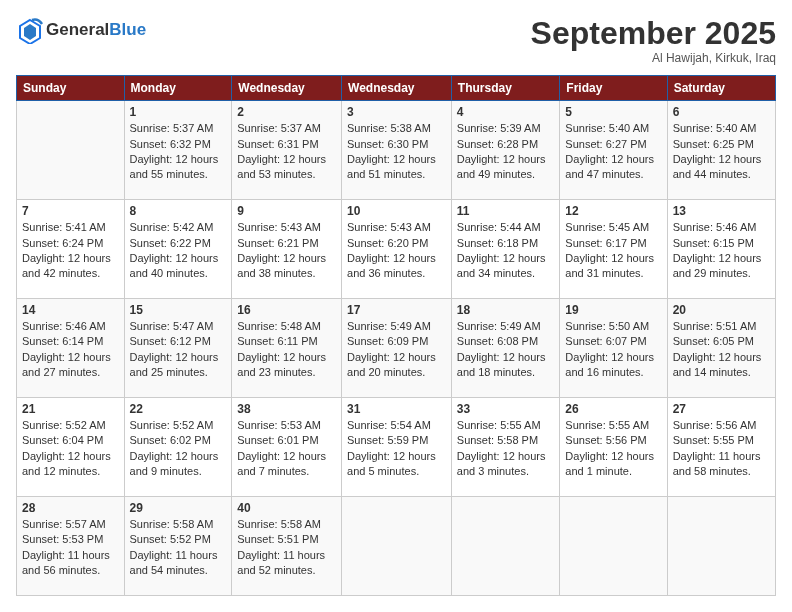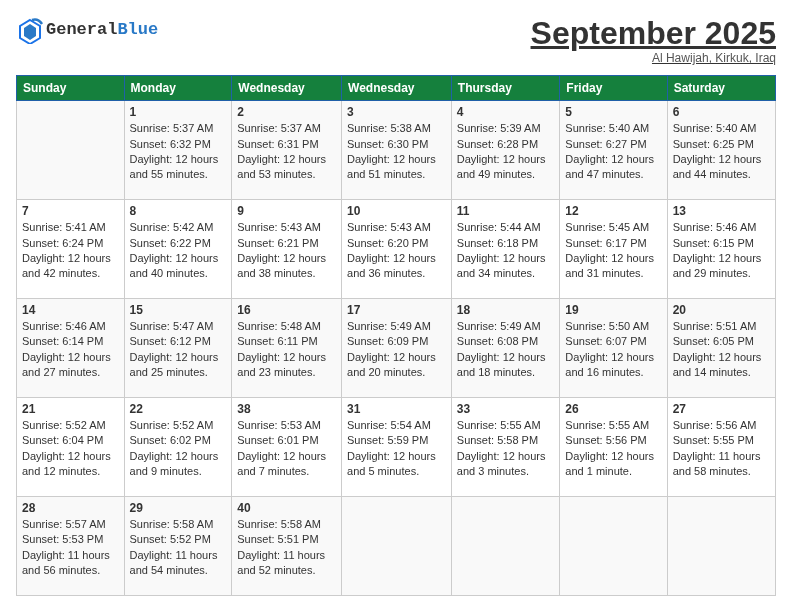--- a/index.html
+++ b/index.html
@@ -20,48 +20,46 @@
     }
     .header {
       display: flex;
       justify-content: space-between;
       align-items: flex-start;
       margin-bottom: 10px;
     }
     .logo {
       display: flex;
       align-items: center;
-      font-family: Liberation Mono, monospace;
     }
     .logo-icon {
       width: 28px;
       height: 28px;
       margin-right: 2px;
     }
     .title-block {
       text-align: right;
-      text-decoration: underline;
     }
     .month-title {
       font-size: 32px;
       font-weight: bold;
       color: #333;
       line-height: 1.1;
     }
     .location-title {
       font-size: 12px;
       color: #555;
     }
     table {
       width: 100%;
       border-collapse: collapse;
       flex: 1;
     }
     thead tr th {
-      background: #15803d;
+      background: #7f1d1d;
       color: #fff;
       font-weight: bold;
       text-align: left;
       padding: 5px 6px;
       font-size: 12px;
       border: 1px solid #2060a8;
     }
     tbody tr td {
       border: 1px solid #ccc;
       vertical-align: top;

